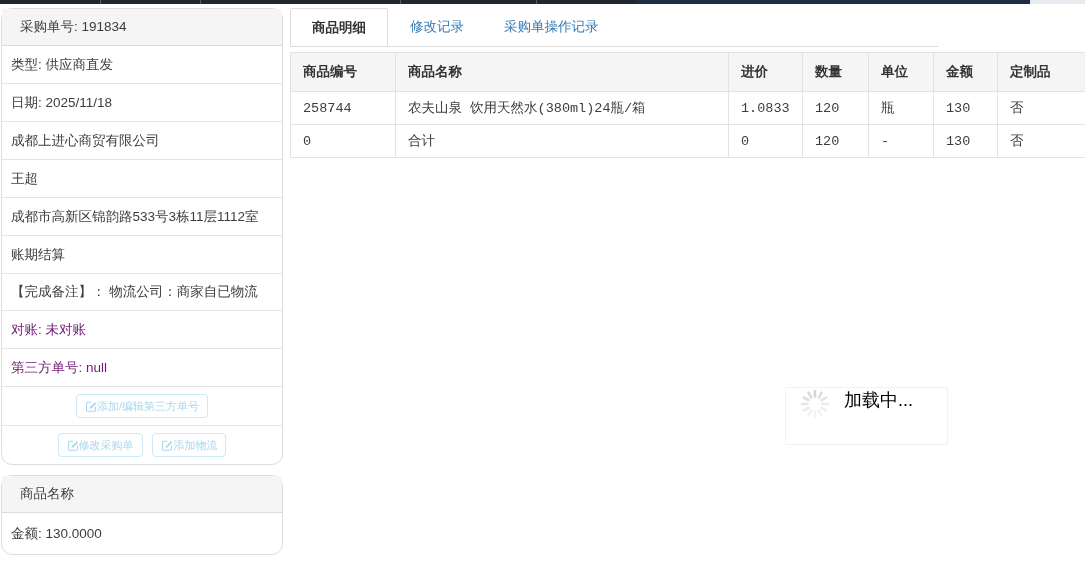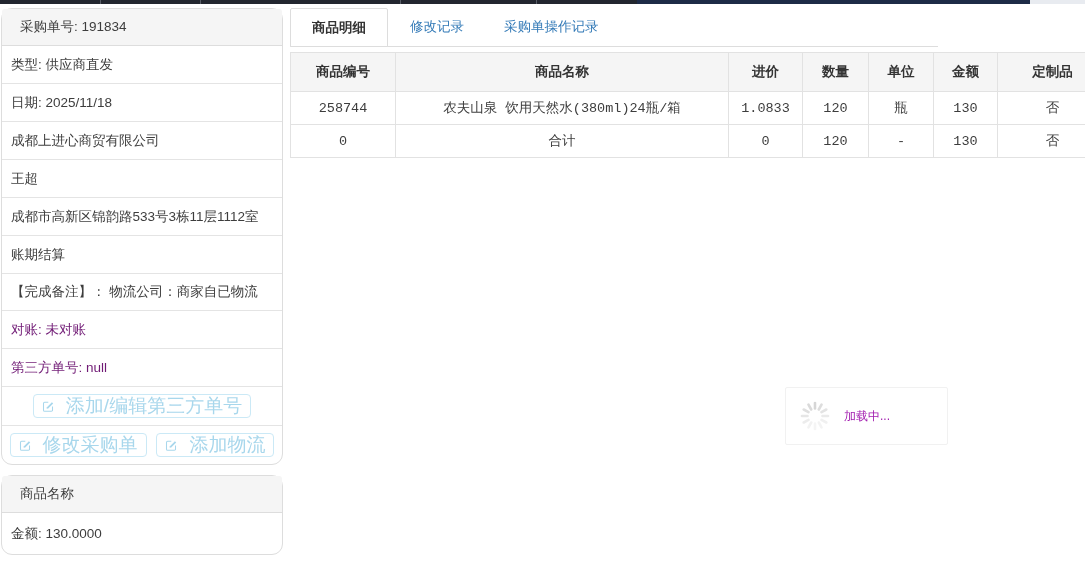--- a/index.html
+++ b/index.html
@@ -30,27 +30,27 @@
     border-radius: 3px 3px 0 0;
     color: #3d3d3d;
   }
   .info-row { padding: 10px 6px 10px 9px; line-height: 17px; }
   .info-row + .info-row, .btn-row + .btn-row, .info-row + .btn-row { border-top: 1px solid #e4e4e4; }
   .info-row.remark { line-height: 20px; padding: 8px 6px 8px 9px; }
   .info-row.link-row { color: #701a75; }
   .btn-row { padding: 7px 4px; text-align: center; }
 
   .btn {
-    display: inline-flex; align-items: center; gap: 12px;
+    display: inline-flex; align-items: center; gap: 0;
     background: #fff;
     border: 1px solid #cbe9f6;
     color: #a8d7ec;
     border-radius: 4px;
     padding: 3px 8px;
-    font-size: 19px;
+    font-size: 11px;
     font-family: inherit;
     line-height: 16px;
     cursor: pointer;
     vertical-align: middle;
   }
   .btn + .btn { margin-left: 6px; }
   .btn svg { display: block; }
 
   .amount-row { padding: 12px 6px 12px 9px; }
 
@@ -71,40 +71,40 @@
     margin-bottom: -1px;
     background: #fff;
     color: #333;
     font-weight: bold;
     cursor: default;
   }
   .tab.inactive { margin-left: 4px; }
 
   .table-wrap { width: 795px; overflow: hidden; margin-top: 5px; }
   table { border-collapse: collapse; table-layout: fixed; width: 817px; }
-  th, td { border: 1px solid #e2e2e2; text-align: center; font-weight: normal; }
+  th, td { border: 1px solid #e2e2e2; text-align: left; font-weight: normal; }
   th {
     background: #f5f5f5;
     font-weight: bold;
     color: #333;
     padding: 10px 12px;
   }
   td { padding: 7px 12px; color: #3d3d3d; font-family: Liberation Mono, monospace; }
 
   
   .loading-toast {
     position: absolute; left: 785px; top: 387px;
     width: 163px; height: 58px;
     background: #fff;
     border: 1px solid #f1f1f1;
     border-radius: 2px;
-    display: flex; align-items: center;
+    display: flex; align-items: flex-start;
     padding-left: 13px; gap: 13px;
-    color: #a21caf;
-    font-size: 12px;
+    color: #000000;
+    font-size: 18px;
     z-index: 5;
   }
   .loading-toast svg { display: block; }
 </style>
 </head>
 <body>
 
 <div class="topbar">
   <div class="seg-navy"></div>
   <div class="seg-light"></div>

